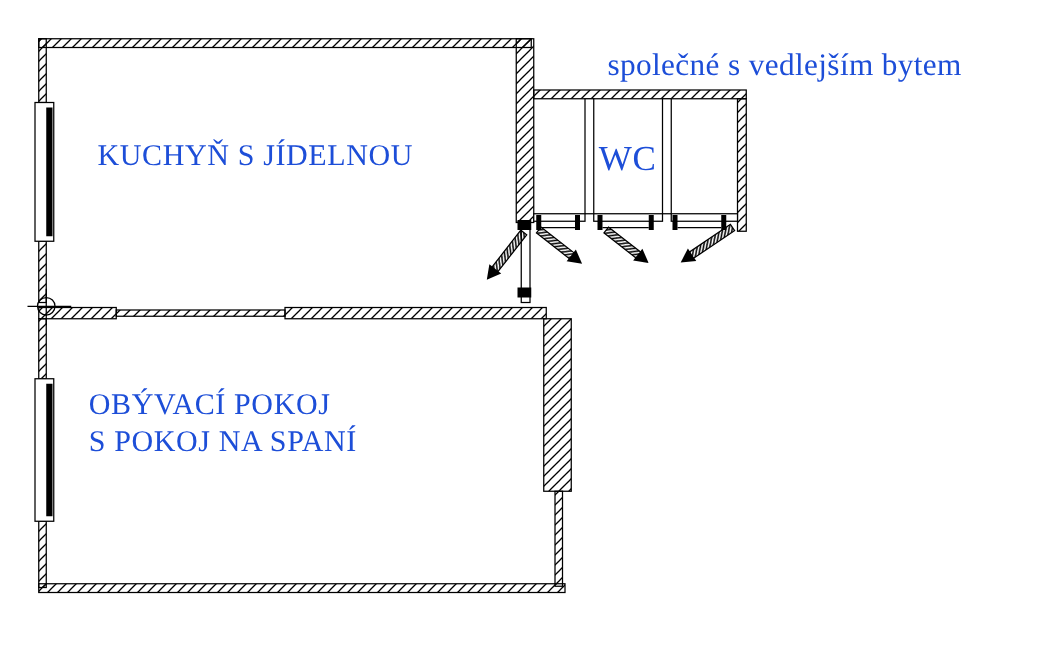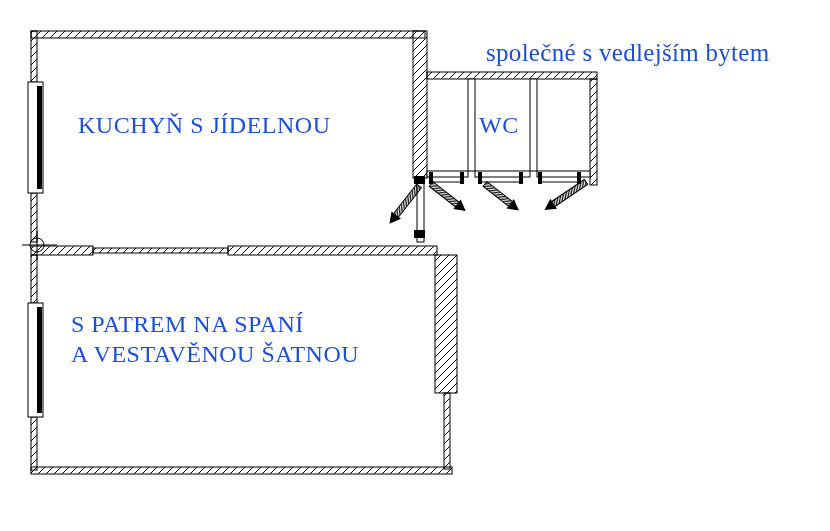--- a/index.html
+++ b/index.html
@@ -17,21 +17,21 @@
   .solid { fill:#000; stroke:none; }
   .thin  { stroke:#000; stroke-width:1; fill:none; }
   .label {
     position:absolute;
     color:#1d4ed8;
     white-space:nowrap;
     letter-spacing:0.5px;
     font-family:Liberation Serif, serif;
   }
   .label-kitchen  { left:78px;  top:112px; font-size:24px; }
-  .label-wc       { left:479px; top:112px; font-size:24px; }
+  .label-wc       { left:479px; top:112px; font-size:28px; }
   .label-bathroom { left:545px; top:112px; font-size:24px; }
   .label-shared   { left:486px; top:39px;  font-size:25px; letter-spacing:0.3px; }
   .label-living   { left:71px;  top:309px; font-size:24px; line-height:30px; }
 </style>
 </head>
 <body>
 
 <div class="plan-canvas">
 
   <svg width="830" height="531" viewBox="0 0 830 531">
@@ -128,17 +128,17 @@
   </svg>
 
   <div class="label label-kitchen">KUCHYŇ S JÍDELNOU</div>
 
   <div class="label label-wc">WC</div>
 
 
   <div class="label label-shared">společné s vedlejším bytem</div>
 
   <div class="label label-living">
-    <div>S PATREM NA SPANÍ</div>
-    <div>A VESTAVĚNOU ŠATNOU</div>
+    <div>OBÝVACÍ POKOJ</div>
+    <div>S POKOJ NA SPANÍ</div>
   </div>
 
 </div>
 
 </body></html>

